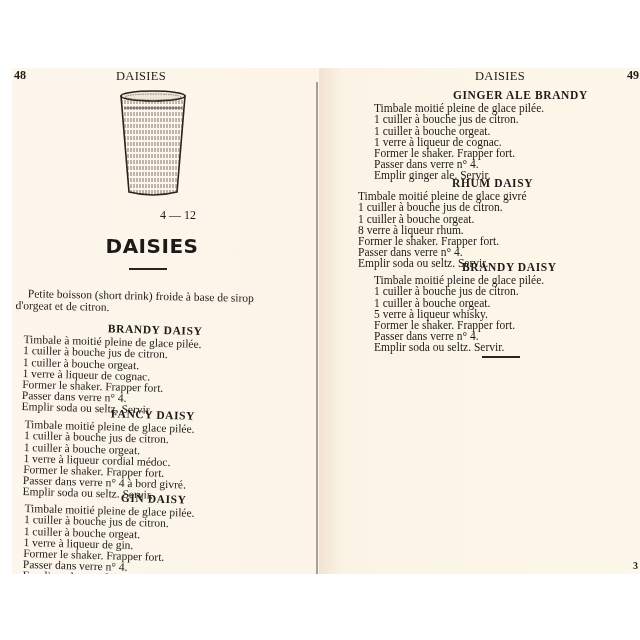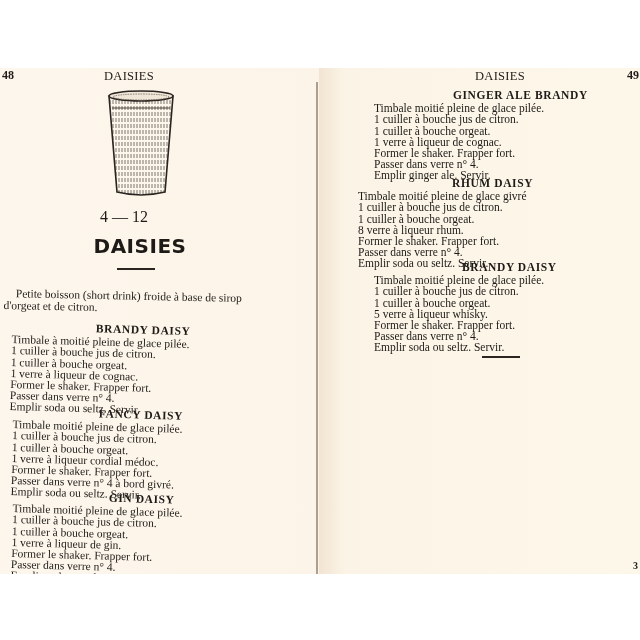--- a/index.html
+++ b/index.html
@@ -4,29 +4,29 @@
   <style>
     html, body { margin: 0; padding: 0; }
     body {
       width: 640px; height: 640px; background: #ffffff; position: relative; overflow: hidden;
       font-family: "Liberation Serif", serif; color: #1d1a17;
     }
     .spread { position: absolute; left: 0; top: 68px; width: 640px; height: 506px; }
     .page {
       position: absolute; top: 0; height: 506px; background: #fdf6ec; overflow: hidden;
     }
-    .page.left { left: 0; width: 377px; background: linear-gradient(90deg, #fdf6ec 0%, #fcf4e8 90%, #f3e6d6 100%); text-decoration: underline; }
+    .page.left { left: 12px; width: 377px; background: linear-gradient(90deg, #fdf6ec 0%, #fcf4e8 90%, #f3e6d6 100%); text-decoration: underline; }
     .page.right { left: 319px; width: 321px; background: linear-gradient(90deg, #f2e4d2 0%, #fbf4e6 8%, #fdf7ea 100%); }
     .gutter { position: absolute; left: 316px; top: 14px; width: 2px; height: 492px; background: #8a7a6a; opacity: .7; }
     .pagenum { position: absolute; top: 0px; font-size: 12px; font-weight: bold; }
     .runhead { position: absolute; top: 1px; font-size: 12.5px; letter-spacing: .3px; }
     .glass {
       position: absolute; left: 106px; top: 20px; width: 70px; height: 110px;
     }
-    .glass-caption { position: absolute; left: 100px; top: 140px; width: 84px; text-align: left; font-size: 16px; }
+    .glass-caption { position: absolute; left: 100px; top: 140px; width: 84px; text-align: right; font-size: 12px; }
     .big-title {
       position: absolute; left: 0; width: 280px; top: 166px; text-align: center;
       font-family: "DejaVu Sans", sans-serif; font-weight: bold; font-size: 20px; letter-spacing: .5px;
     }
     .rule { position: absolute; height: 2px; background: #2a2520; }
     .intro { position: absolute; left: 4px; top: 219px; width: 300px; font-size: 11.5px; line-height: 12px; transform: rotate(1.2deg); transform-origin: left top; }
     .intro .indent { padding-left: 12px; }
     .recipe { position: absolute; font-size: 11.5px; line-height: 11.2px; }
     .recipe .rtitle { font-weight: bold; font-size: 11.5px; letter-spacing: .6px; margin-bottom: 2px; }
     .recipe .line { white-space: nowrap; }

